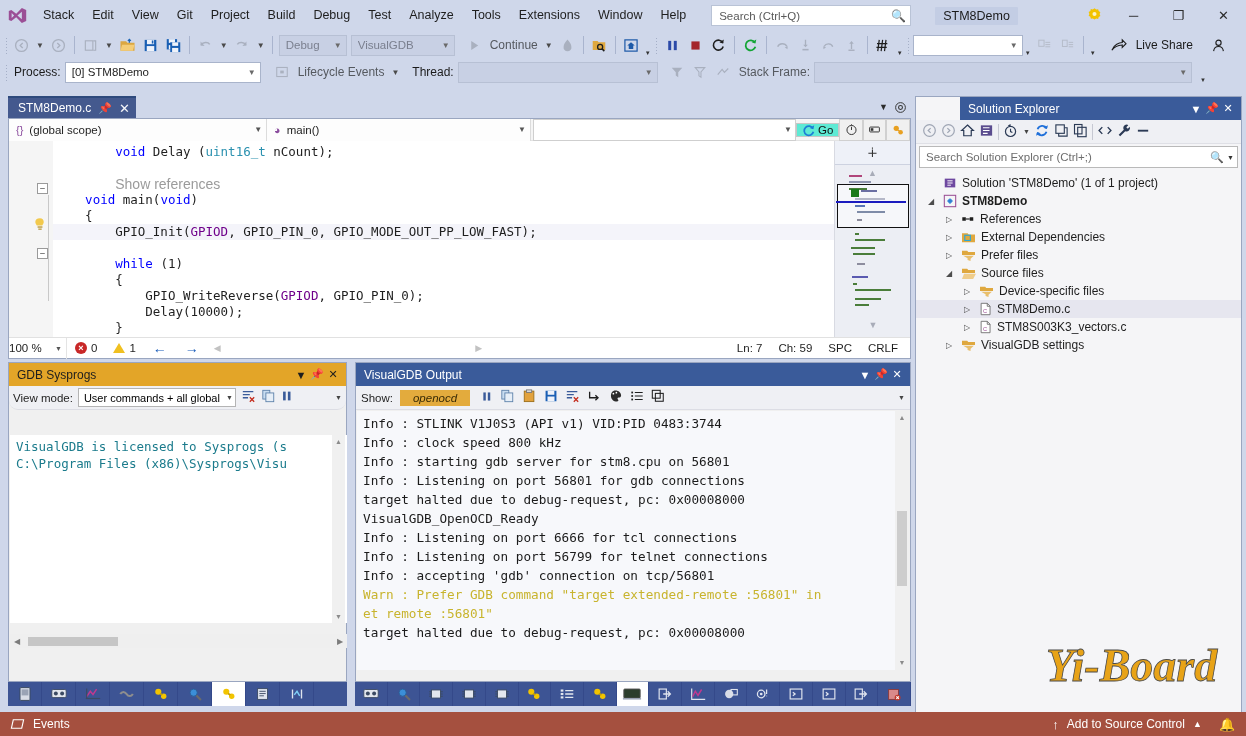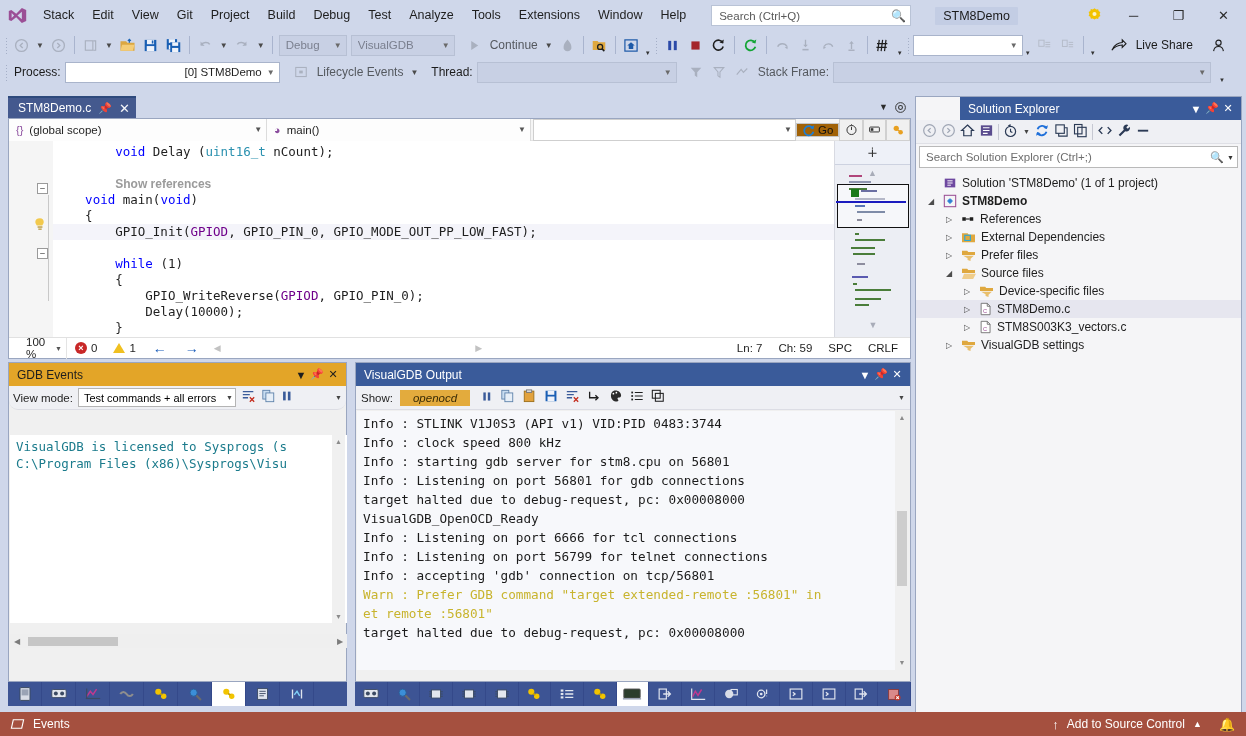--- a/index.html
+++ b/index.html
@@ -69,48 +69,48 @@
   .doctab .x { font-size:13px; opacity:.95; }
   .tabstrip-right { position:absolute; right:0; bottom:0; height:22px; display:flex; align-items:center; gap:6px; padding-right:4px; }
   .tabstrip-right .m { font-size:9px; color:#2b2b2b; }
 
   .editor-shell { position:absolute; left:0; top:22px; width:903px; height:241px; background:#fff; border:1px solid #9aa6c0; }
   .navbar-row { height:22px; display:flex; align-items:center; background:#f5f5f5; border-bottom:1px solid #e3e3e3; }
   .nav-combo { height:22px; display:flex; align-items:center; padding:0 4px 0 7px; font-size:11.5px; color:#1e1e1e; border-right:1px solid #dcdcdc; background:#fdfdfd; }
   .nav-combo .ca { font-size:8px; color:#555; margin-left:auto; padding-left:6px; }
   .nav-combo .gi { color:#8b4d9e; margin-right:6px; font-size:11px; }
   .nav-search { height:22px; display:flex; align-items:center; border:1px solid #cfcfcf; background:#fff; padding:0 3px 0 6px; font-size:11px; }
-  .go-btn { height:14px; display:flex; align-items:center; gap:2px; padding:0 5px; background:#a16207; border:1px solid #c6c6c6; font-size:11.5px; color:#111; }
+  .go-btn { height:14px; display:flex; align-items:center; gap:2px; padding:0 5px; background:#5eead4; border:1px solid #c6c6c6; font-size:11.5px; color:#111; }
   .ebtn { height:22px; width:24px; display:flex; align-items:center; justify-content:center; background:#f0f0f0; border:1px solid #d0d0d0; }
 
   .code-area { position:relative; height:196px; overflow:hidden; background:#fff; display:flex; }
   .gutter { width:44px; background:#f5f5f5; position:relative; flex:0 0 44px; }
   .code-lines { flex:1; position:relative; padding-top:3px; font-family:"DejaVu Sans Mono", monospace; font-size:12.5px; line-height:16px; white-space:pre; }
   .ln { height:16px; padding-left:2px; color:#1e1e1e; }
   .kw { color:#0000ff; }
   .ty { color:#2b91af; }
   .mac { color:#6f008a; }
-  .gray { color:#9b9b9b; font-family:"Liberation Sans", sans-serif; font-size:12px;font-weight:bold; }
+  .gray { color:#9b9b9b; font-family:"Liberation Sans", sans-serif; font-size:14px; }
   .hl-line { background:#f4f4fa; }
 
   .bulb { position:absolute; left:24px; width:16px; height:16px; }
   .fold { position:absolute; left:28px; width:11px; height:11px; border:1px solid #9a9a9a; background:#fff; font-size:9px;
           line-height:9px; text-align:center; color:#555; font-family:"DejaVu Sans Mono", monospace; }
   .vbar { position:absolute; width:1px; background:#c8c8c8; left:39px; }
 
   
   .minimap { position:absolute; right:0; top:0; width:76px; height:196px; background:#eceef4; border-left:1px solid #d8dae2; }
   .mm-head { height:24px; background:#eef1f8; border-bottom:1px solid #cdd2e0; display:flex; align-items:center; justify-content:center; font-size:13px; color:#333; }
   .mm-arrow { height:16px; display:flex; align-items:center; justify-content:center; color:#a8acb8; font-size:9px; }
   .mm-view { position:absolute; left:2px; top:43px; width:72px; height:44px; border:1px solid #111; background:rgba(255,255,255,.55); }
   .mm-l { position:absolute; height:2px; }
   .mm-cur { position:absolute; left:1px; width:70px; height:2px; background:#1b1bbf; }
 
   .ed-status { height:21px; background:#fff; border-top:1px solid #e1e1e1; display:flex; align-items:center; font-size:11.5px; color:#1e1e1e; }
-  .zoom-combo { width:58px; display:flex; align-items:center; padding-left:17px; gap:3px; border-right:1px solid #e4e4e4; height:21px;}
+  .zoom-combo { width:58px; display:flex; align-items:center; padding-left:0; gap:3px; border-right:1px solid #e4e4e4; height:21px;}
   .err-item { display:flex; align-items:center; gap:4px; padding:0 8px; }
   .dot-err { width:12px; height:12px; border-radius:50%; background:#c82727; color:#fff; font-size:9px; line-height:12px; text-align:center; font-weight:bold;}
   .tri-warn { width:0; height:0; border-left:6px solid transparent; border-right:6px solid transparent; border-bottom:10px solid #f0c020; position:relative;}
   .navarr { color:#1458b8; font-size:14px; padding:0 9px; }
   .ed-right { margin-left:auto; display:flex; gap:16px; padding-right:12px; }
 
   
   .gdb { position:absolute; left:8px; top:268px; width:339px; height:320px; background:#f0f0f0; border:1px solid #9aa6c0;}
   .pane-head-amber { height:23px; background:#e3a528; display:flex; align-items:center; padding:0 5px 0 8px; color:#1e1e1e; font-size:12px; }
   .pane-head-blue { height:23px; background:#3a5b9a; display:flex; align-items:center; padding:0 5px 0 8px; color:#fff; font-size:12px; }
@@ -396,21 +396,21 @@
       <svg width="15" height="15" viewBox="0 0 16 16">
           <circle cx="8" cy="5" r="2.8" fill="none" stroke="#1e1e1e" stroke-width="1.2"></circle>
           <path d="M2.8 14c.4-3.2 2.6-5 5.2-5s4.8 1.8 5.2 5" fill="none" stroke="#1e1e1e" stroke-width="1.2"></path>
         </svg>
     </div>
   </div>
 
   <div class="toolbar2">
     <div class="grip"></div>
     <div class="tlabel dark">Process:</div>
-    <div class="combo white" style="width:215px;text-align:right;">
+    <div class="combo white" style="width:196px;">
       <span class="cv">[0] STM8Demo</span>
       <span class="ca">▼</span>
     </div>
     <div class="tbtn" style="margin-left:10px;">
       <svg width="14" height="14" viewBox="0 0 16 16">
           <rect x="2" y="2.8" width="12" height="10.4" fill="none" stroke="#aab1bf" stroke-width="1.2"></rect>
           <path d="M6 6.4h4v3.2H6z" fill="#aab1bf"></path>
         </svg>
     </div>
     <div class="tlabel">Lifecycle Events</div>
@@ -572,30 +572,30 @@
             <span>Ch: 59</span>
             <span>SPC</span>
             <span>CRLF</span>
           </div>
         </div>
       </div>
     </div>
 
     <div class="gdb">
       <div class="pane-head-amber">
-        <span>GDB Events</span>
+        <span>GDB Sysprogs</span>
         <span class="ph-sp"></span>
         <span class="ph-btn">▼</span>
         <span class="ph-btn">📌</span>
         <span class="ph-btn">✕</span>
       </div>
       <div class="gdb-tools">
         <span style="font-size:11.5px;color:#1e1e1e">View mode:</span>
         <div class="vm-combo">
-          <span class="cv">Test commands + all errors</span>
+          <span class="cv">User commands + all global</span>
           <span style="font-size:7px;color:#444">▼</span>
         </div>
         <span>
           <svg width="15" height="14" viewBox="0 0 16 16">
               <path d="M1.5 3h12M1.5 6.5h8M1.5 10h6" stroke="#3a5b9a" stroke-width="1.5"></path>
               <path d="m9.5 9.5 5 5m0-5-5 5" stroke="#c42b1c" stroke-width="1.5"></path>
             </svg>
         </span>
         <span>
           <svg width="15" height="14" viewBox="0 0 16 16">
@@ -1061,20 +1061,25 @@
           <svg width="18" height="16" viewBox="0 0 20 16">
             <rect x="4" y="3" width="11" height="11" fill="#d98a8a" stroke="#8c3a3a"></rect>
             <circle cx="14" cy="12" r="3.3" fill="#c0392b"></circle>
             <path d="m12.6 10.6 2.8 2.8m0-2.8-2.8 2.8" stroke="#fff" stroke-width="1.2"></path>
           </svg>
         </div>
     </div>
 
   </div>
 
+  <div class="watermark">
+    <svg width="200" height="60" viewBox="0 0 200 60">
+      <text x="10" y="42" font-family="Liberation Serif, serif" font-size="46" font-style="italic" font-weight="bold" fill="#e8a317" stroke="#4a4a4a" stroke-width="0.8">Yi-Board</text>
+    </svg>
+  </div>
 
   <div class="statusbar">
     <div class="sb-left">
       <svg width="15" height="12" viewBox="0 0 16 12">
           <path d="M3.5 1.5h11l-2 9h-11z" fill="none" stroke="#fff" stroke-width="1.2"></path>
         </svg>
       <span>Events</span>
     </div>
     <div class="sb-right">
       <span style="font-size:13px">↑</span>

